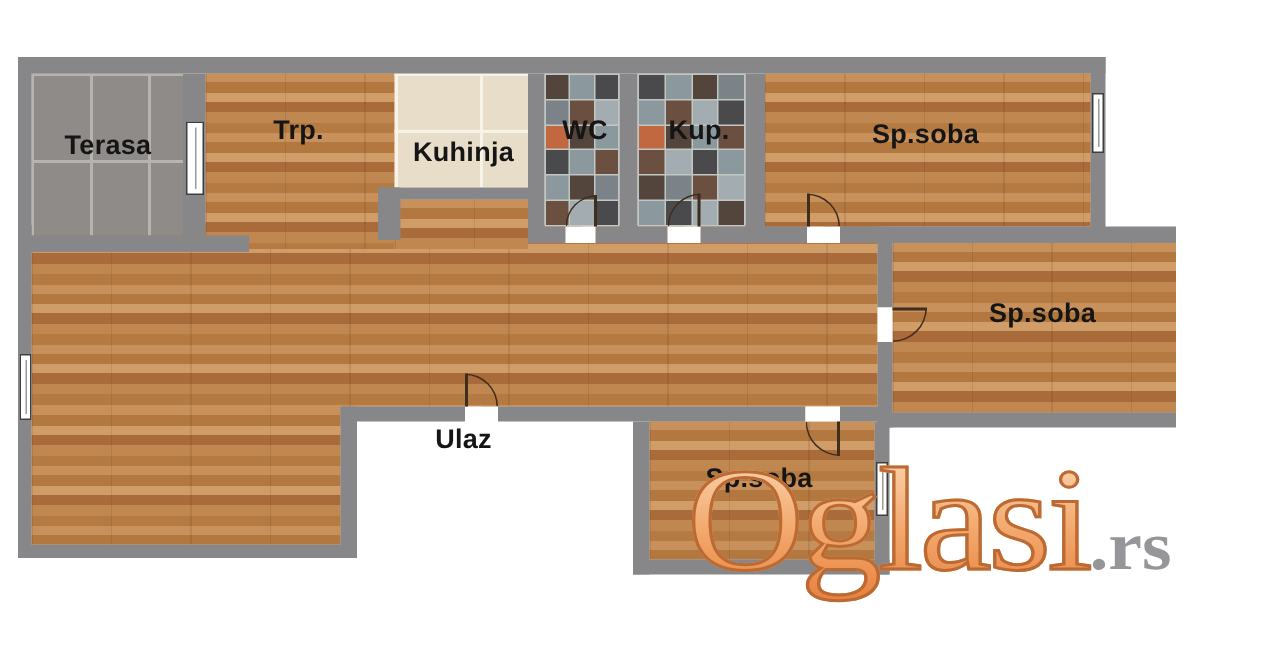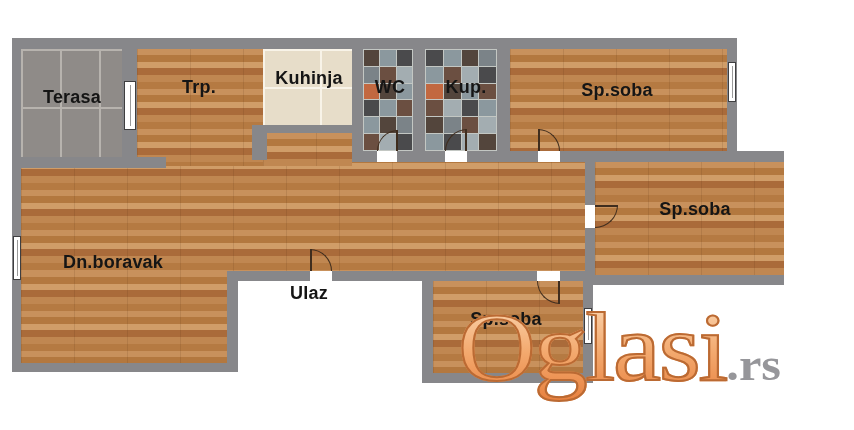--- a/index.html
+++ b/index.html
@@ -169,26 +169,25 @@
   <div class="gap" style="left:537px;top:271px;width:23px;height:10px;"></div>
   <div class="arc bl" style="left:537px;top:281px;width:23px;height:23px;"></div>
   <div class="leaf" style="left:558px;top:281px;width:2px;height:23px;"></div>
 
   <div class="gap" style="left:585px;top:205px;width:10px;height:23px;"></div>
   <div class="arc br" style="left:595px;top:205px;width:23px;height:23px;"></div>
   <div class="leaf" style="left:595px;top:205px;width:23px;height:2px;"></div>
 
   <div class="rlabel" style="left:72px;top:97px;">Terasa</div>
   <div class="rlabel" style="left:199px;top:87px;">Trp.</div>
-  <div class="rlabel" style="left:309px;top:78px;text-align:right;">Kuhinja</div>
+  <div class="rlabel" style="left:309px;top:102px;text-align:right;">Kuhinja</div>
   <div class="rlabel" style="left:390px;top:87px;">WC</div>
   <div class="rlabel" style="left:466px;top:87px;">Kup.</div>
   <div class="rlabel" style="left:617px;top:90px;">Sp.soba</div>
   <div class="rlabel" style="left:695px;top:209px;">Sp.soba</div>
   <div class="rlabel" style="left:506px;top:319px;">Sp.soba</div>
-  <div class="rlabel" style="left:113px;top:262px;">Dn.boravak</div>
   <div class="rlabel" style="left:309px;top:293px;">Ulaz</div>
 
   <div class="watermark">
     <span class="wm-brand">Oglasi</span><span class="wm-tld">.rs</span>
   </div>
 
 </div>
 
 </body></html>

